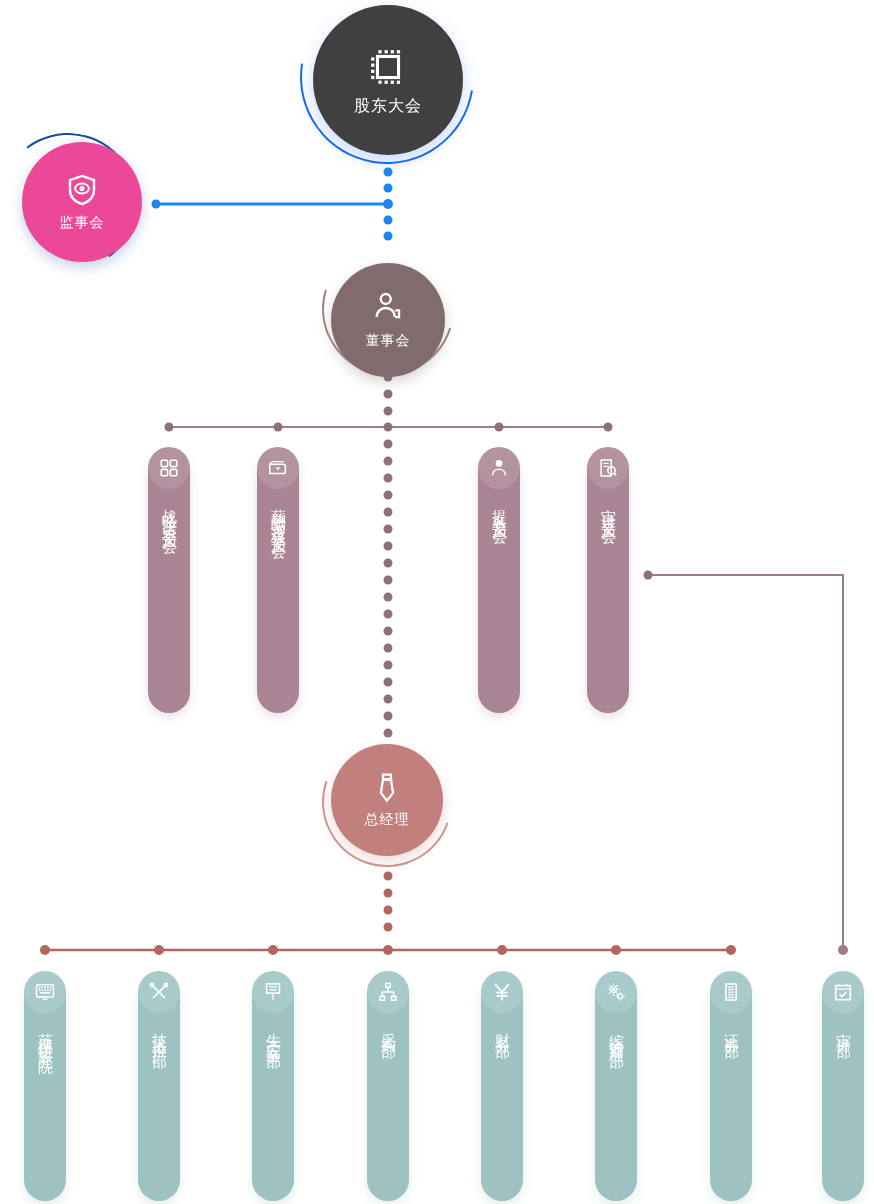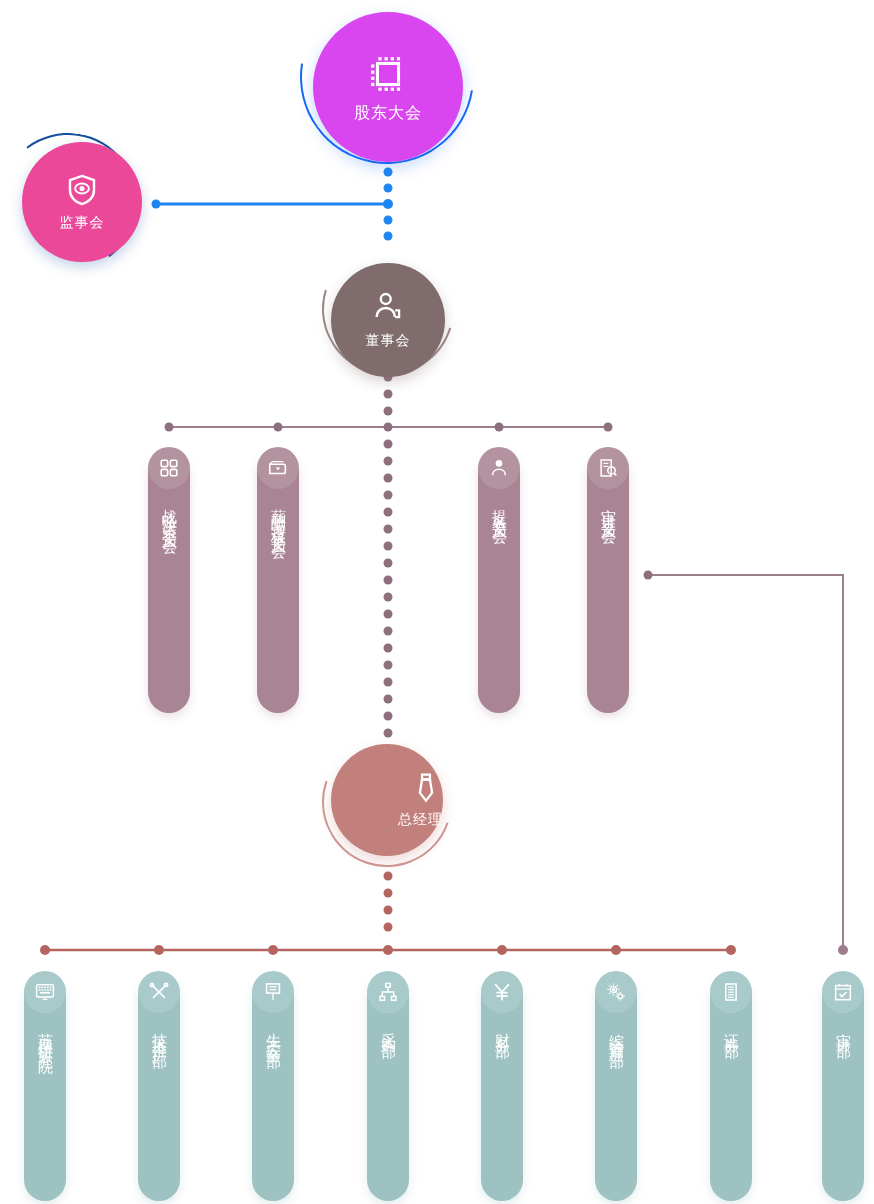--- a/index.html
+++ b/index.html
@@ -50,23 +50,23 @@
   .arc-ring {
     position: absolute;
     border-radius: 50%;
     border: 2px solid transparent;
     box-sizing: border-box;
     pointer-events: none;
   }
 
   
   #node-shareholders {
-    left: 313px; top: 12px;
+    left: 313px; top: 5px;
     width: 150px; height: 150px;
-    background: #d946ef;
+    background: #404040;
     box-shadow: 0 6px 16px rgba(23,105,245,0.25);
   }
   #node-shareholders .node-label { font-size: 16px; }
   #arc-shareholders {
     left: 300px; top: -10px;
     width: 174px; height: 174px;
     border-color: #1769f5;
     border-top-color: transparent;
     border-right-color: transparent;
     transform: rotate(-36deg);
@@ -105,21 +105,20 @@
     border-right-color: transparent;
     transform: rotate(-28deg);
   }
 
   
   #node-gm {
     left: 331px; top: 744px;
     width: 112px; height: 112px;
     background: #c1807c;
     box-shadow: 0 5px 13px rgba(193,128,124,0.3);
-    align-items: flex-end;
   }
   #node-gm .node-label { font-size: 14px; }
   #arc-gm {
     left: 322px; top: 737px;
     width: 130px; height: 130px;
     border-color: #cf9794;
     border-top-color: transparent;
     border-right-color: transparent;
     transform: rotate(-26deg);
   }

